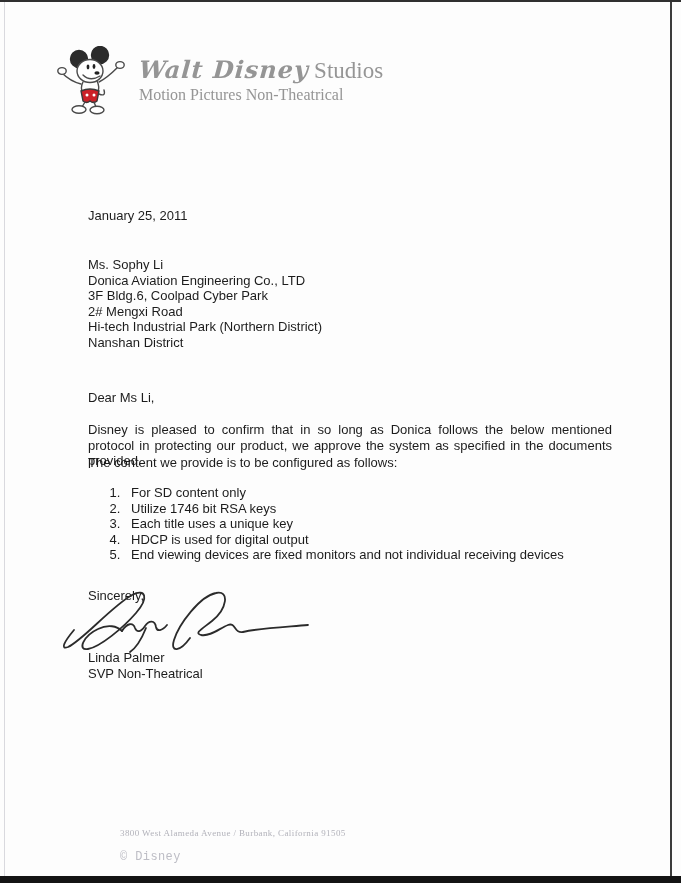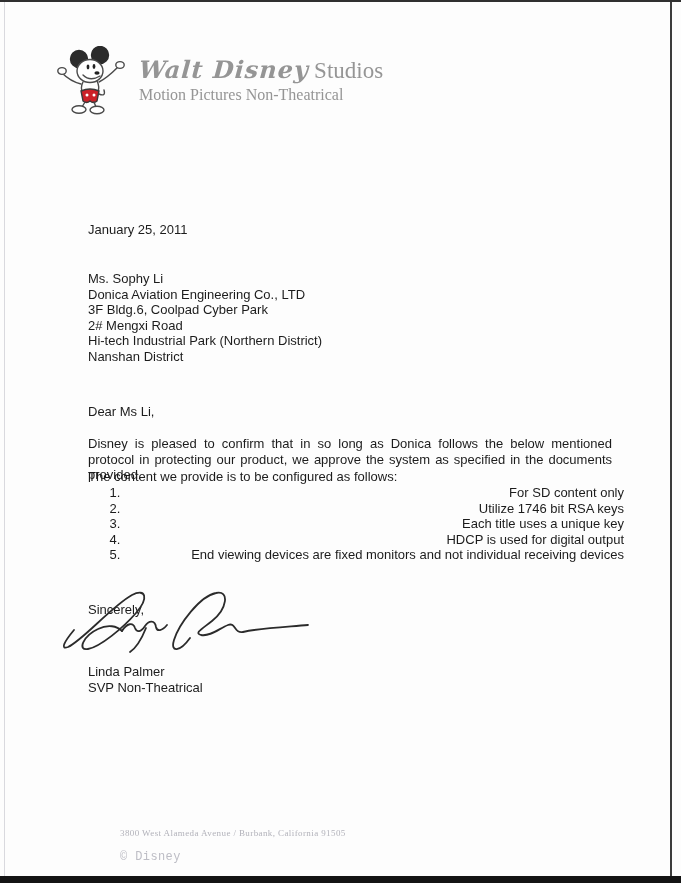--- a/index.html
+++ b/index.html
@@ -38,28 +38,28 @@
     font-weight: 700;
     font-size: 24px;
     letter-spacing: 1px;
     display: inline-block;
     transform: skewX(-4deg);
     margin-right: 5px;
   }
   .brand-line2 { font-family: "Liberation Serif", serif; font-size: 16px; line-height: 24px; }
 
   
-  .txt { position: absolute; left: 88px; font-size: 13px; line-height: 15.5px; margin-top: 14px; }
+  .txt { position: absolute; left: 88px; font-size: 13px; line-height: 15.5px; }
   .date { top: 206px; }
   .address { top: 255px; }
   .salutation { top: 388px; }
   .para1 { top: 420px; width: 524px; text-align: justify; }
   .para2 { top: 453px; width: 524px; }
   .protocol-list { top: 483px; margin: 0; padding-left: 36px; width: 500px; }
-  .protocol-list li { line-height: 15.5px; padding-left: 7px; margin: 0; text-align: right; }
+  .protocol-list li { line-height: 15.5px; padding-left: 7px; margin: 0; }
   .closing { top: 586px; }
   .signature {
     position: absolute; left: 60px; top: 588px;
     width: 252px; height: 64px;
   }
   .signer-name { top: 648px; }
   .signer-title { top: 664px; }
 
   
   .footer-address {

